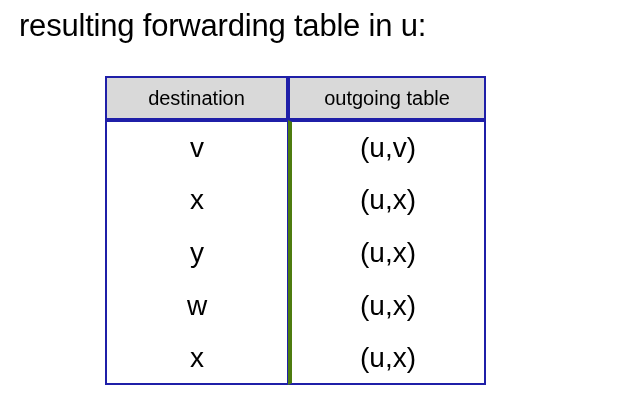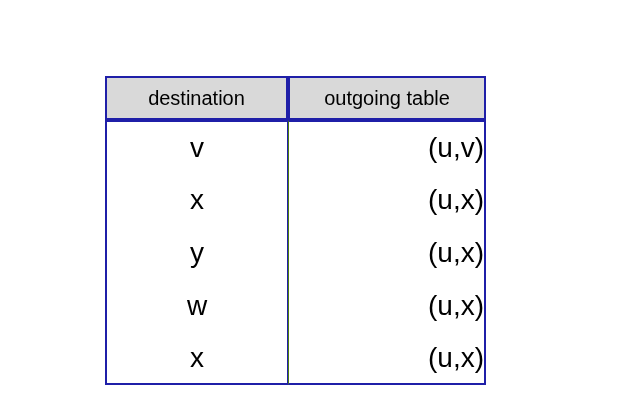--- a/index.html
+++ b/index.html
@@ -76,27 +76,28 @@
     border-right: 2px solid #1F1FA8;
     border-top: 0;
     border-bottom: 0;
     padding: 0;
     box-sizing: border-box;
   }
   tr.table-row:first-of-type .body-cell { border-top: 2px solid #1F1FA8; }
   tr.table-row:last-of-type  .body-cell { border-bottom: 2px solid #1F1FA8; }
 
   .body-cell.cell-destination { border-right: 1px solid #1F1FA8; }
-  .body-cell.cell-outgoing    { border-left: 1px solid #4d7c0f; text-align: right; }
+  .body-cell.cell-outgoing    { border-left: 4px solid #4d7c0f; }
 </style>
 </head>
 <body>
 
 <div id="slide">
 
+  <div id="slide-title">resulting forwarding table in u:</div>
 
   <table id="forwarding-table">
     <colgroup>
       <col class="col-destination">
       <col class="col-outgoing">
     </colgroup>
     <thead>
       <tr>
         <th class="hdr-cell hdr-destination">destination</th>
         <th class="hdr-cell hdr-outgoing">outgoing table</th>

